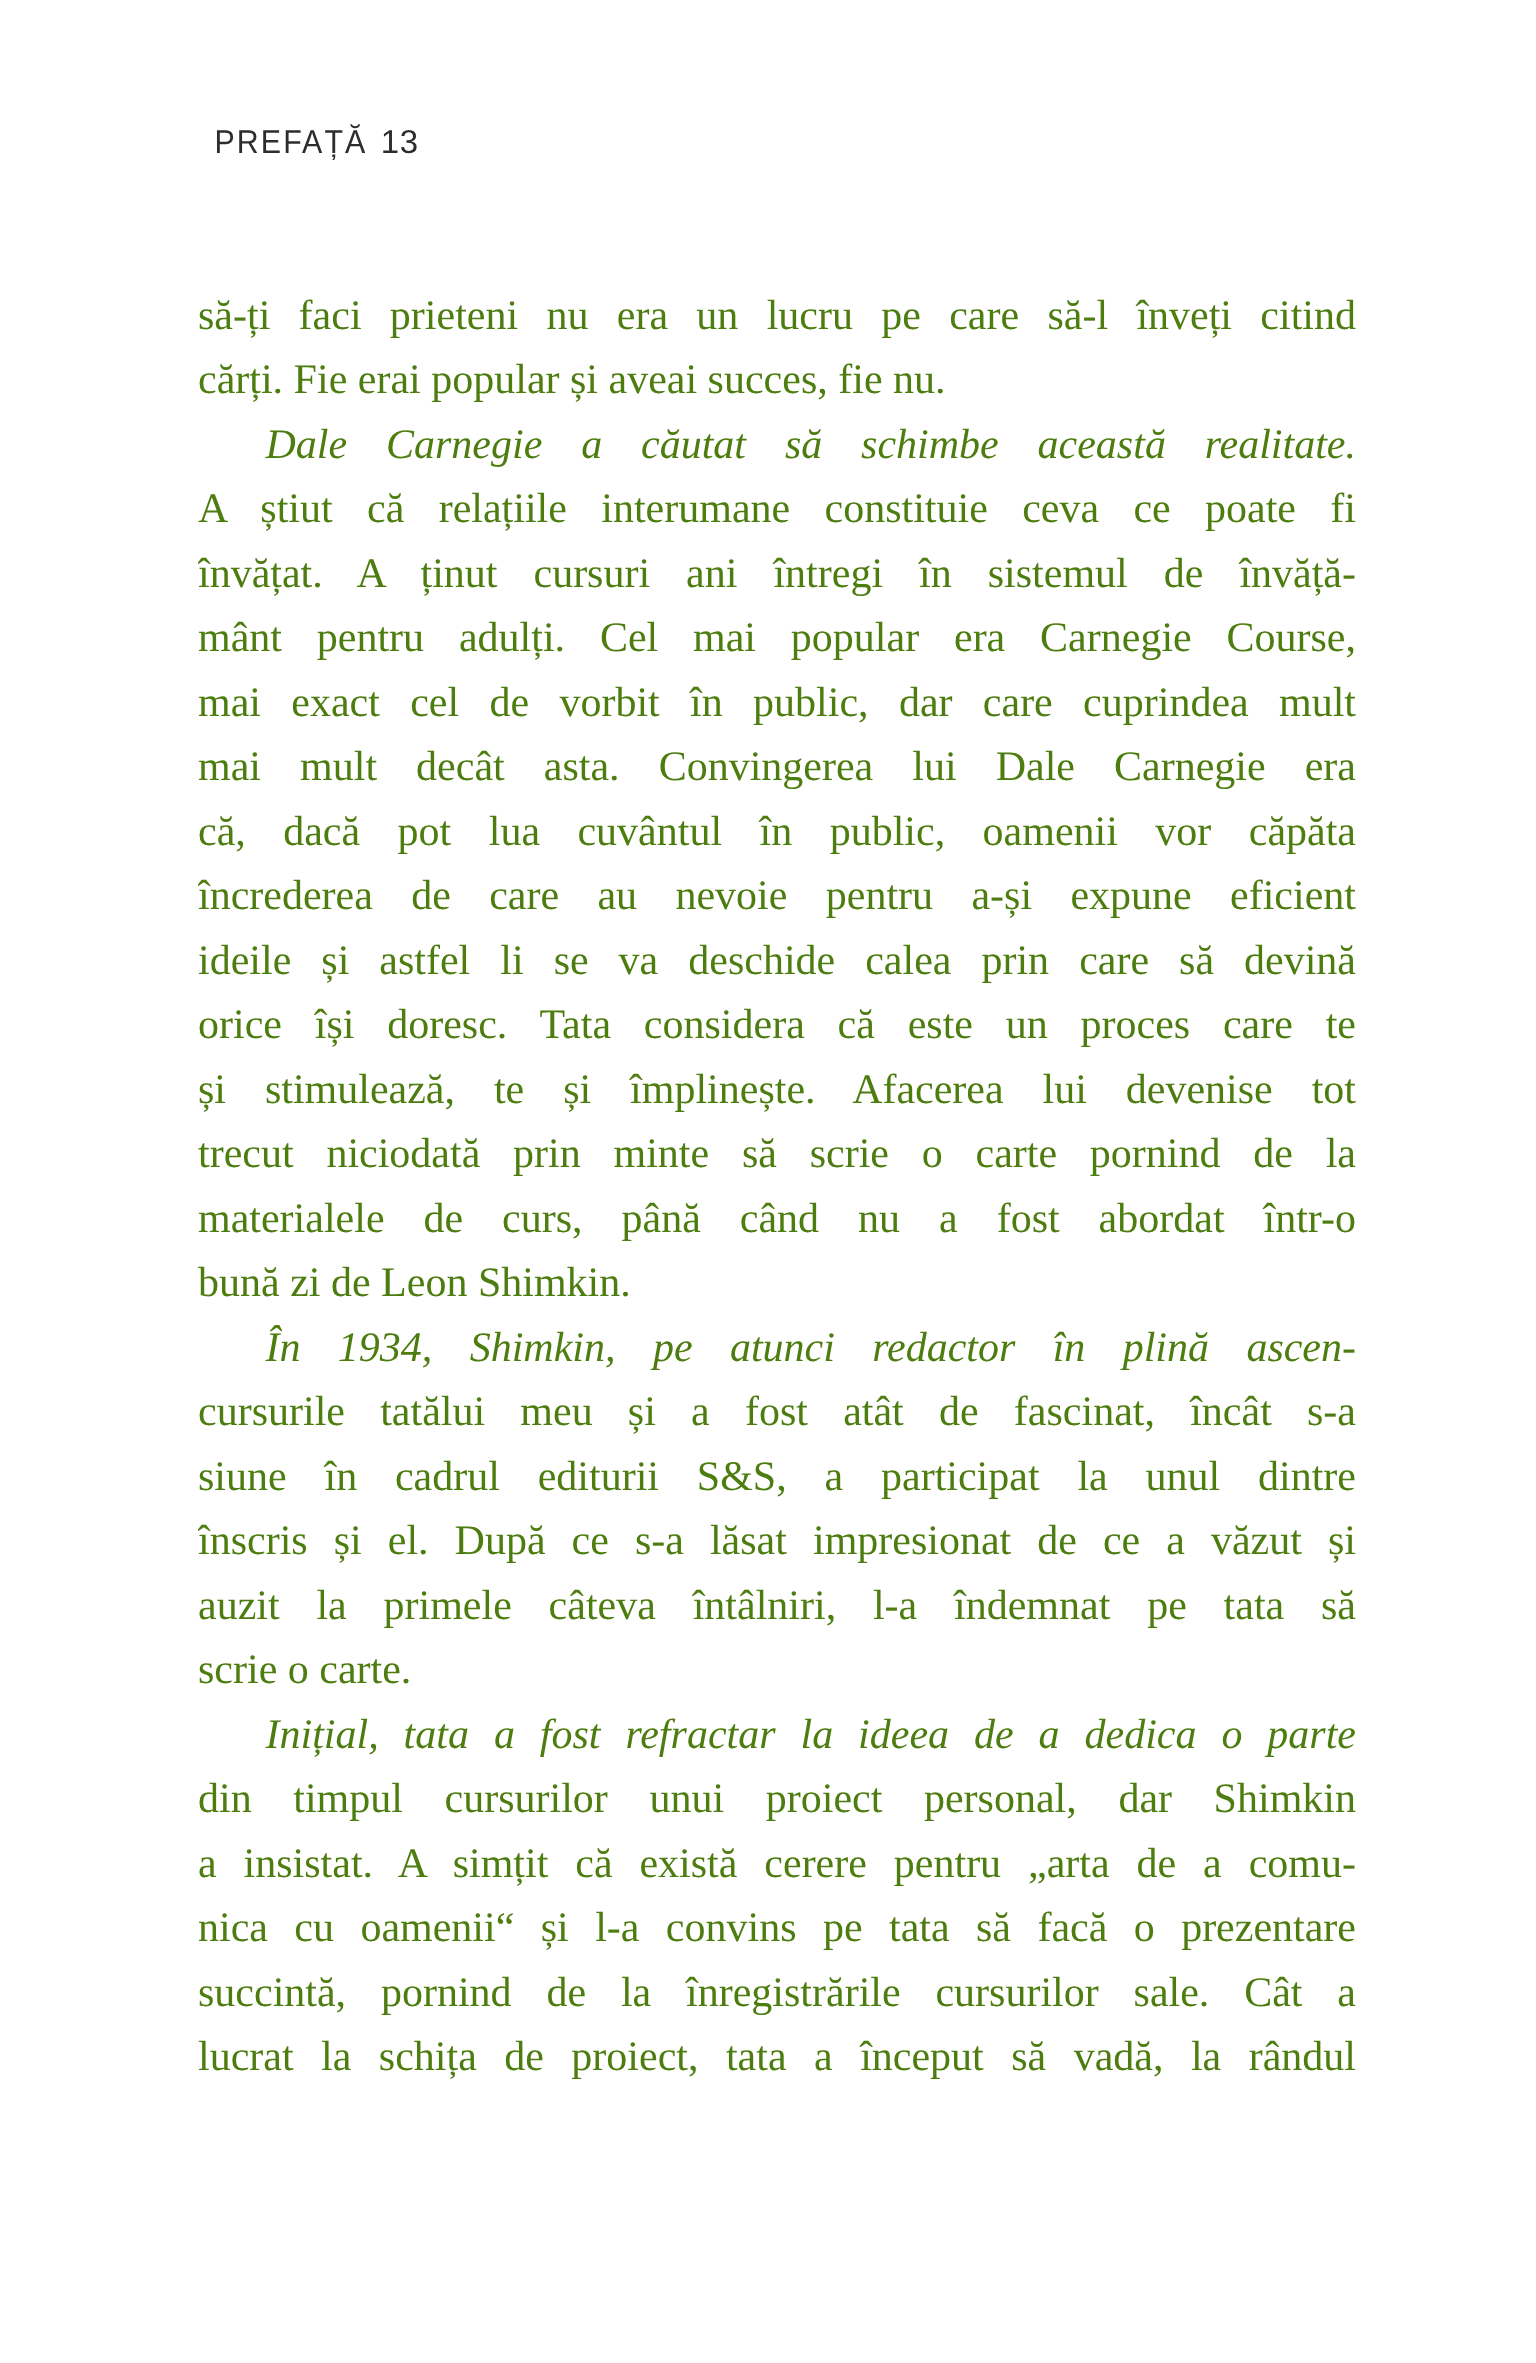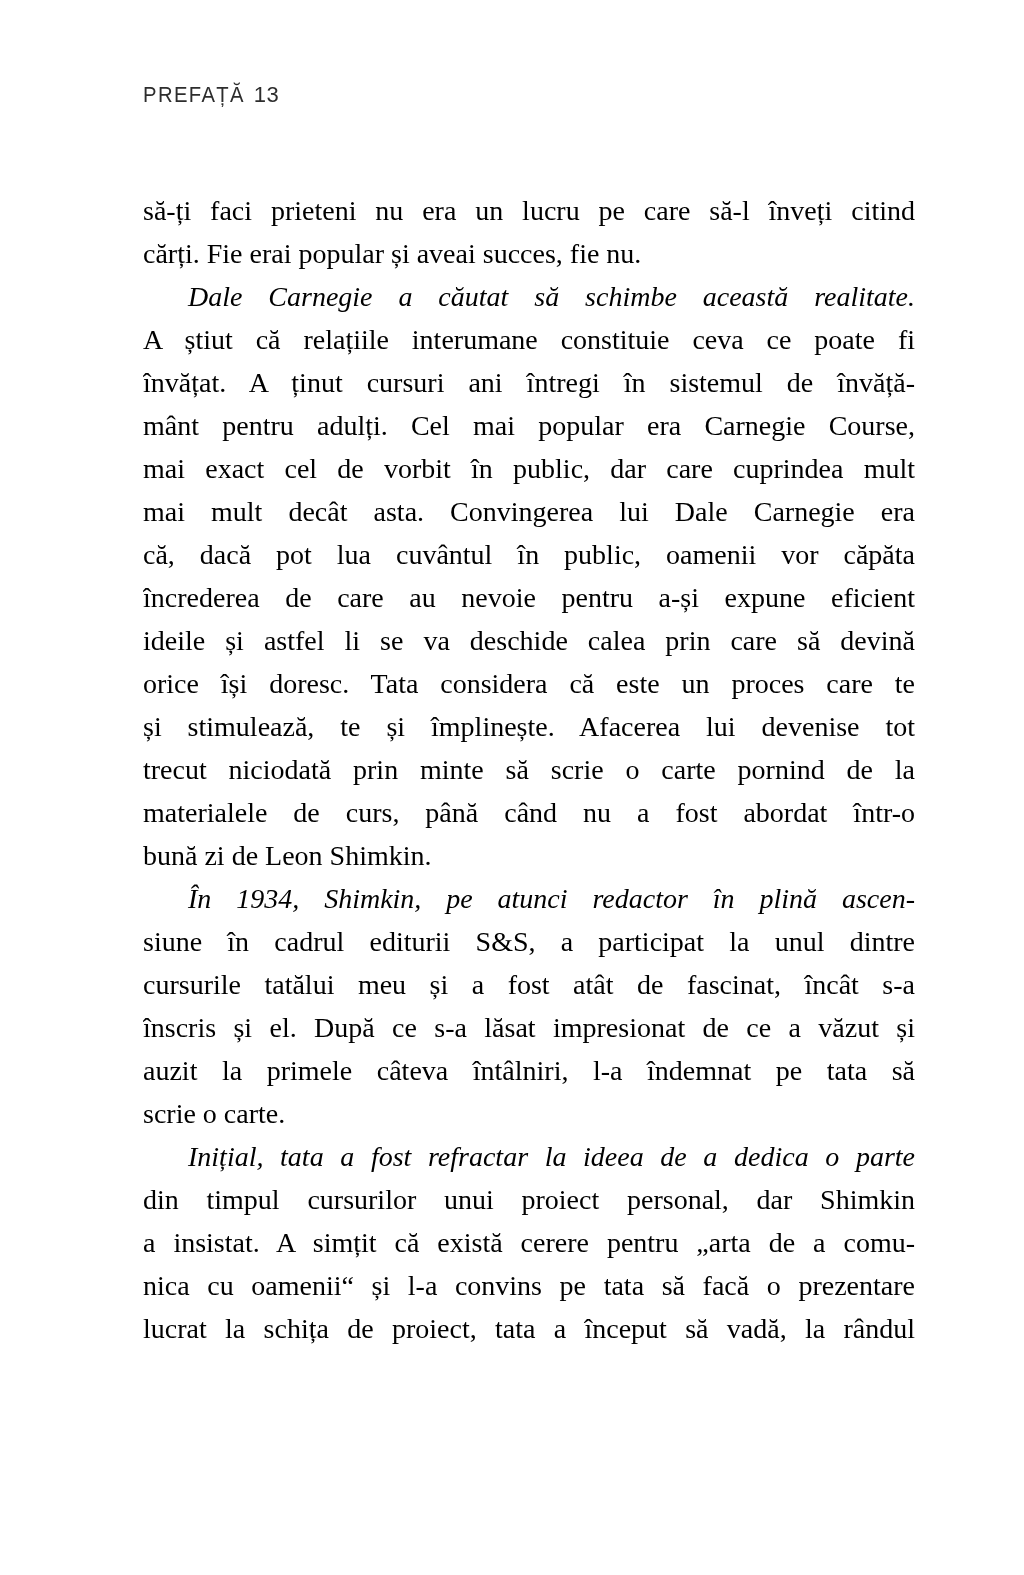--- a/index.html
+++ b/index.html
@@ -34,27 +34,27 @@
   .running-title {
     letter-spacing: 1.5px;
     transform: scaleX(0.92);
     transform-origin: left center;
   }
   .page-number {
     letter-spacing: 0.5px;
   }
   .text-block {
     position: absolute;
-    left: 143px;
+    left: 132px;
     top: 189px;
     width: 772px;
     font-family: "Liberation Serif", serif;
     font-size: 28px;
     line-height: 43px;
-    color: #000000;
+    color: #4d7c0f;
   }
   .paragraph {
     margin: 0;
     padding: 0;
   }
   .line {
     text-align: justify;
     text-align-last: justify;
     height: 43px;
     overflow: hidden;
@@ -96,29 +96,30 @@
       <div class="line">ideile și astfel li se va deschide calea prin care să devină</div>
       <div class="line">orice își doresc. Tata considera că este un proces care te</div>
       <div class="line">și stimulează, te și împlinește. Afacerea lui devenise tot</div>
       <div class="line">trecut niciodată prin minte să scrie o carte pornind de la</div>
       <div class="line">materialele de curs, până când nu a fost abordat într-o</div>
       <div class="line end">bună zi de Leon Shimkin.</div>
     </div>
 
     <div class="paragraph">
       <div class="line indent">În 1934, Shimkin, pe atunci redactor în plină ascen-</div>
+      <div class="line">cursurile tatălui meu și a fost atât de fascinat, încât s-a</div>
       <div class="line">siune în cadrul editurii S&amp;S, a participat la unul dintre</div>
-      <div class="line">cursurile tatălui meu și a fost atât de fascinat, încât s-a</div>
       <div class="line">înscris și el. După ce s-a lăsat impresionat de ce a văzut și</div>
       <div class="line">auzit la primele câteva întâlniri, l-a îndemnat pe tata să</div>
       <div class="line end">scrie o carte.</div>
     </div>
 
     <div class="paragraph">
       <div class="line indent">Inițial, tata a fost refractar la ideea de a dedica o parte</div>
       <div class="line">din timpul cursurilor unui proiect personal, dar Shimkin</div>
       <div class="line">a insistat. A simțit că există cerere pentru „arta de a comu-</div>
       <div class="line">nica cu oamenii“ și l-a convins pe tata să facă o prezentare</div>
+      <div class="line">succintă, pornind de la înregistrările cursurilor sale. Cât a</div>
       <div class="line">lucrat la schița de proiect, tata a început să vadă, la rândul</div>
     </div>
 
   </div>
 </div>
 
 </body></html>

